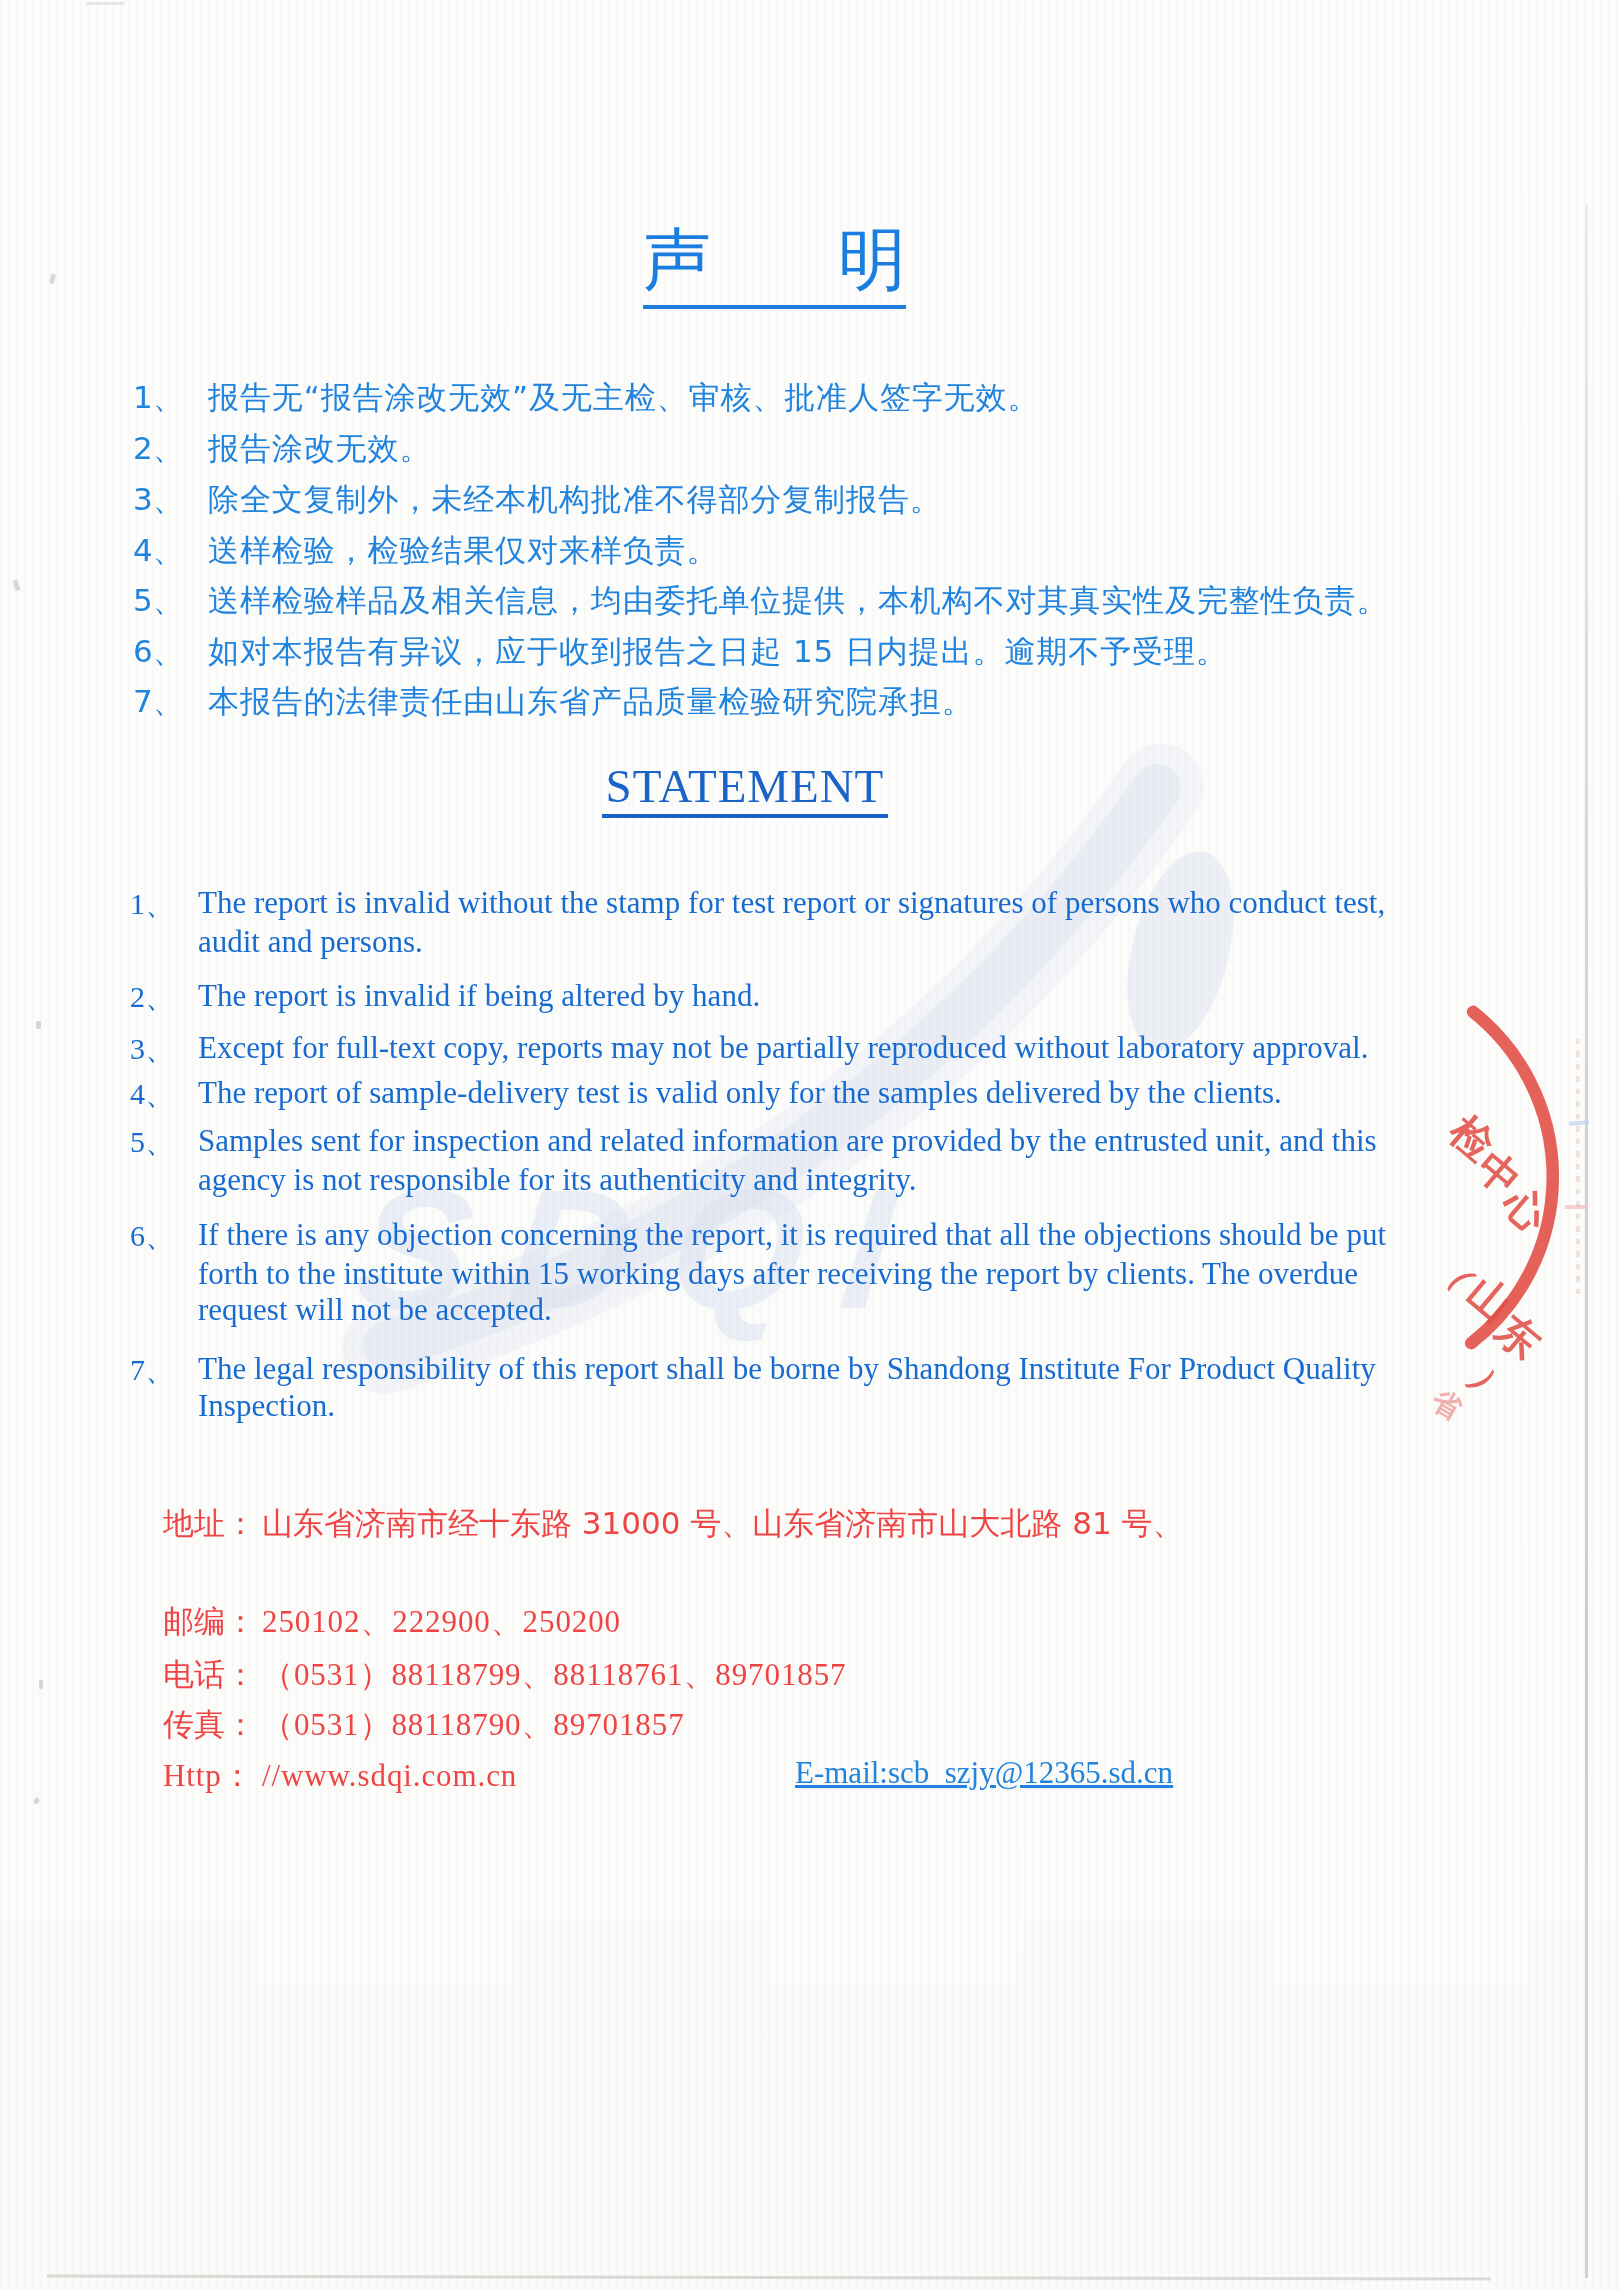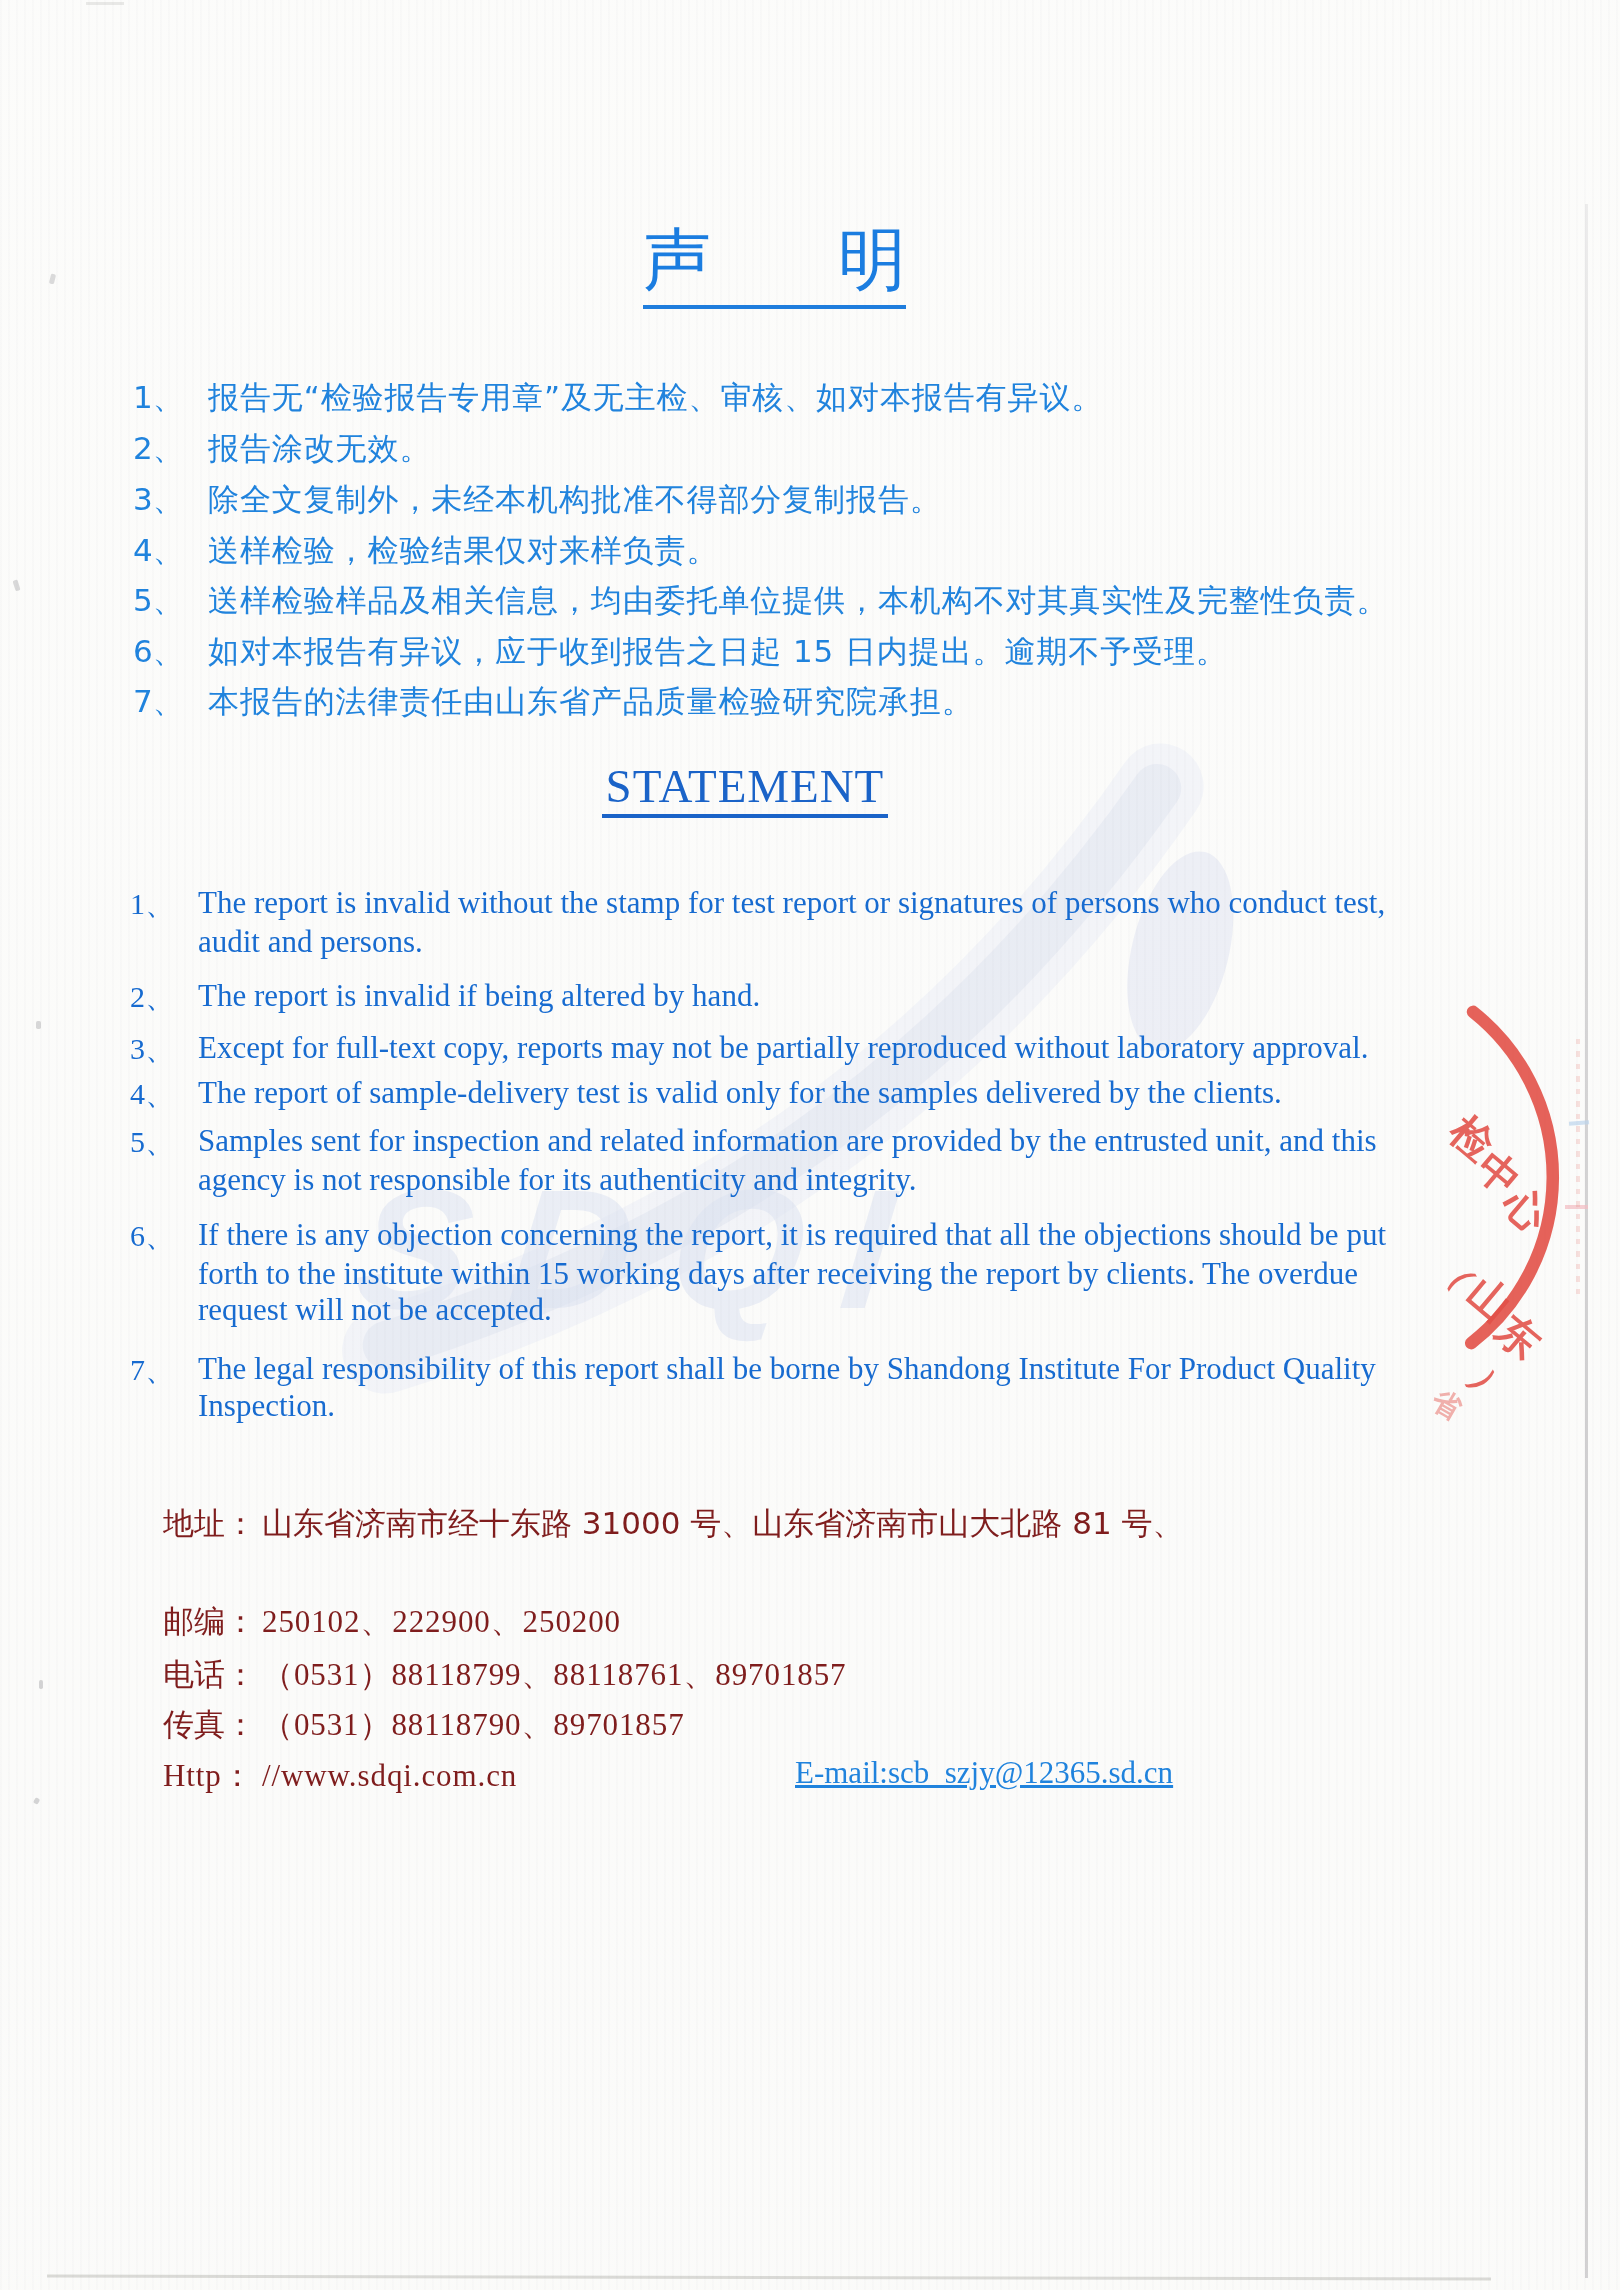--- a/index.html
+++ b/index.html
@@ -41,21 +41,21 @@
   .cn-row{position:absolute;left:133px;white-space:nowrap;color:#2083dd;
     font-size:31px;line-height:39px;letter-spacing:0.9px;}
   .cn-row .num{display:inline-block;width:75px;letter-spacing:0;}
 
   
   .en-line{position:absolute;left:198px;white-space:nowrap;color:#176bd0;
     font-family:"Liberation Serif",serif;font-size:31px;line-height:39px;}
   .en-line .num{position:absolute;left:-68px;top:0.9px;font-size:30px;}
 
   
-  .ct-row{position:absolute;left:163px;white-space:nowrap;color:#7f1d1d;
+  .ct-row{position:absolute;left:163px;white-space:nowrap;color:#ef4444;
     font-size:31px;line-height:41px;}
   .ct-row .lbl{display:inline-block;width:99px;}
   .ct-val{font-family:"Liberation Serif",serif;letter-spacing:0.9px;}
   .ct-email{position:absolute;left:795px;top:1755px;white-space:nowrap;color:#2083dd;
     font-family:"Liberation Serif",serif;font-size:31px;text-decoration:underline;}
 
   
   .wm-svg{position:absolute;left:0;top:0;}
   .wm-text{
     position:absolute;left:358px;top:1164px;z-index:0;
@@ -101,21 +101,21 @@
   </div>
 
   <div class="layer z2">
 
     <div class="title-cn">
       <span>声</span>
       <span>明</span>
     </div>
 
     <div class="cn-row" style="top:378px">
-      <span class="num">1、</span><span>报告无“检验报告专用章”及无主检、审核、如对本报告有异议。</span>
+      <span class="num">1、</span><span>报告无“报告涂改无效”及无主检、审核、批准人签字无效。</span>
     </div>
     <div class="cn-row" style="top:429px">
       <span class="num">2、</span><span>报告涂改无效。</span>
     </div>
     <div class="cn-row" style="top:480px">
       <span class="num">3、</span><span>除全文复制外，未经本机构批准不得部分复制报告。</span>
     </div>
     <div class="cn-row" style="top:531px">
       <span class="num">4、</span><span>送样检验，检验结果仅对来样负责。</span>
     </div>

